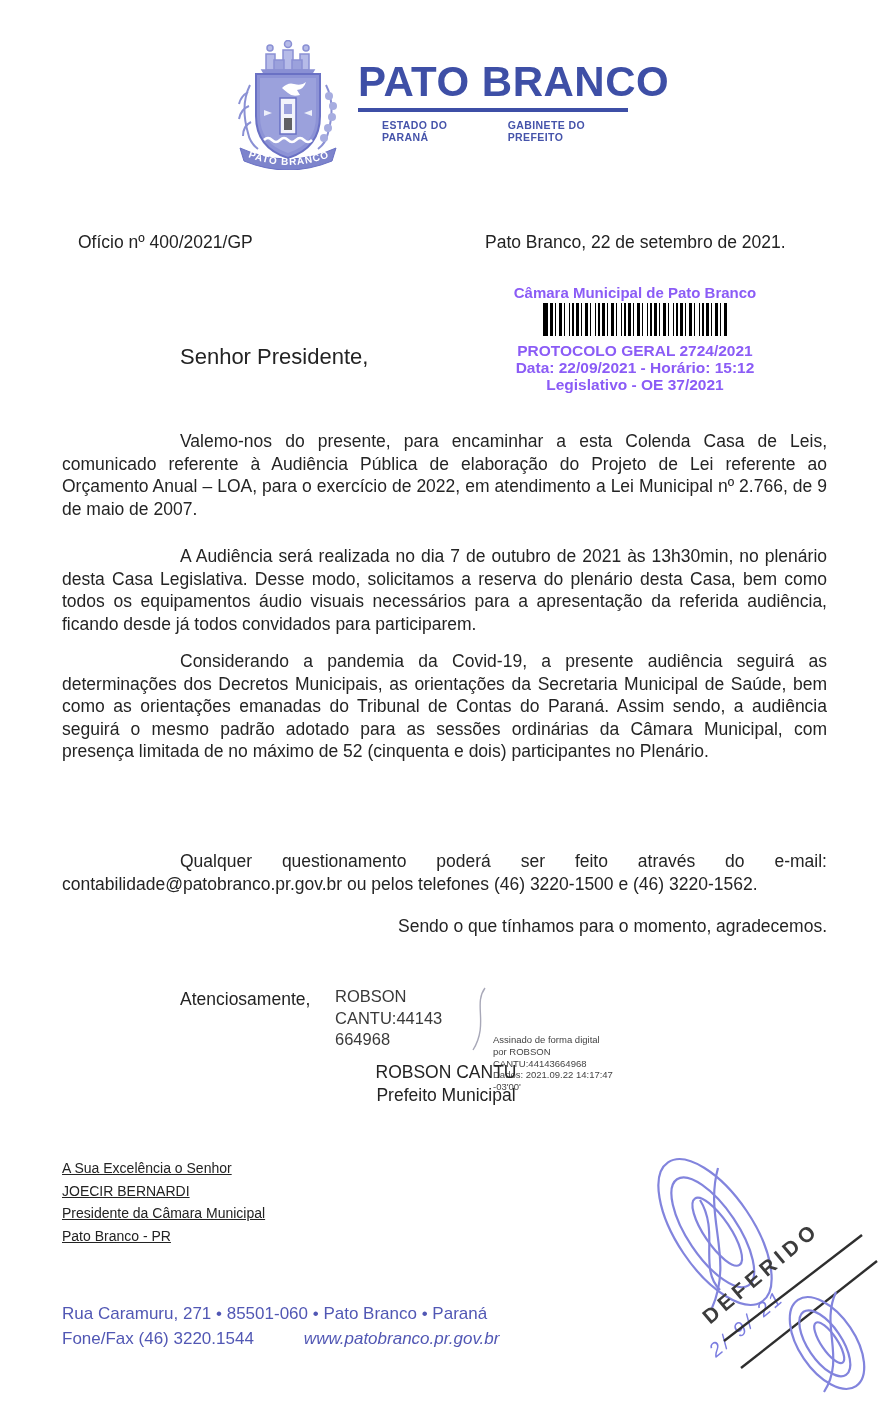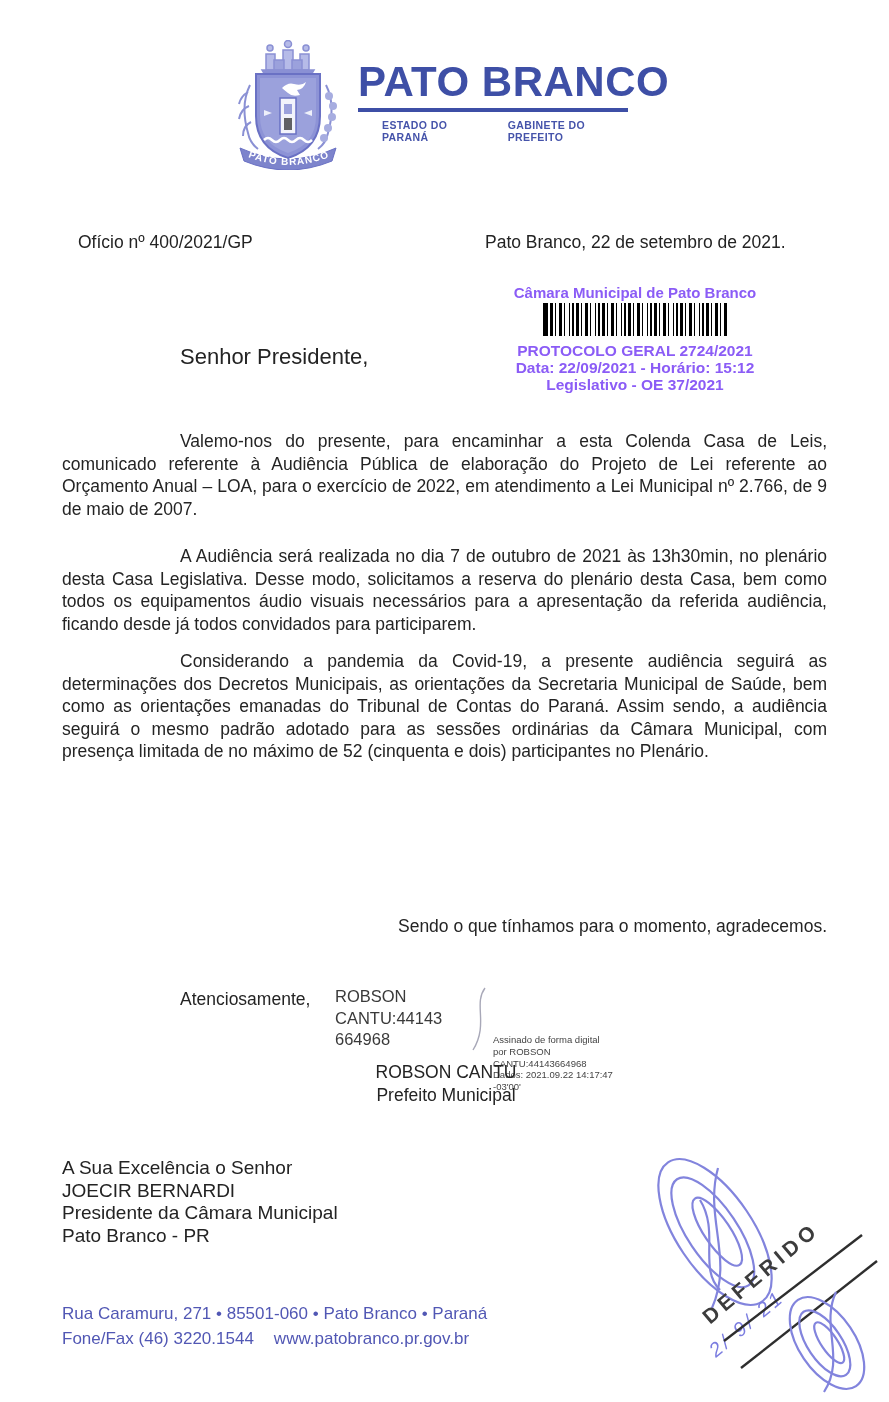--- a/index.html
+++ b/index.html
@@ -51,26 +51,26 @@
   
   .dsig { position:absolute; left:335px; top:986px; display:flex; }
   .dsig-big { width:132px; font-size:16.5px; line-height:21.5px; color:#3a3a3a; }
   .dsig-flourish { width:26px; height:66px; }
   .dsig-small { width:122px; font-size:9.5px; line-height:11.8px; color:#444;margin-top:48px; }
 
   .signer { position:absolute; left:336px; top:1061px; width:220px; text-align:center;
             font-size:17.5px; line-height:22.5px; }
 
   
-  .addressee { position:absolute; left:62px; top:1157px; font-size:19px; line-height:22.5px; }
+  .addressee { position:absolute; left:62px; top:1157px; font-size:14px; line-height:22.5px;text-decoration:underline; }
 
   
   .footer { position:absolute; left:62px; top:1301px; width:740px; text-align:left;
             color:#5157b4; font-size:17px; line-height:25px; font-weight:500; }
-  .footer .site { margin-left:20px; }
+  .footer .site { margin-left:50px;font-style:italic; }
 
   
   .approval { position:absolute; left:640px; top:1140px; width:249px; height:262px; }
 </style>
 </head>
 <body>
 
 <div class="page">
 
   <div class="header">
@@ -140,20 +140,21 @@
     <div class="bold-line">PROTOCOLO GERAL 2724/2021</div>
     <div class="bold-line">Data: 22/09/2021 - Horário: 15:12</div>
     <div class="bold-line">Legislativo - OE 37/2021</div>
   </div>
 
   <div class="salutation">Senhor Presidente,</div>
 
   <p class="para p1">Valemo-nos do presente, para encaminhar a esta Colenda Casa de Leis, comunicado referente à Audiência Pública de elaboração do Projeto de Lei referente ao Orçamento Anual – LOA, para o exercício de 2022, em atendimento a Lei Municipal nº 2.766, de 9 de maio de 2007.</p>
   <p class="para p2">A Audiência será realizada no dia 7 de outubro de 2021 às 13h30min, no plenário desta Casa Legislativa. Desse modo, solicitamos a reserva do plenário desta Casa, bem como todos os equipamentos áudio visuais necessários para a apresentação da referida audiência, ficando desde já todos convidados para participarem.</p>
   <p class="para p3">Considerando a pandemia da Covid-19, a presente audiência seguirá as determinações dos Decretos Municipais, as orientações da Secretaria Municipal de Saúde, bem como as orientações emanadas do Tribunal de Contas do Paraná. Assim sendo, a audiência seguirá o mesmo padrão adotado para as sessões ordinárias da Câmara Municipal, com presença limitada de no máximo de 52 (cinquenta e dois) participantes no Plenário.</p>
+  <p class="para p5">Qualquer questionamento poderá ser feito através do e-mail: contabilidade@patobranco.pr.gov.br ou pelos telefones (46) 3220-1500 e (46) 3220-1562.</p>
   <p class="para closing">Sendo o que tínhamos para o momento, agradecemos.</p>
   <p class="para valediction">Atenciosamente,</p>
 
   <div class="dsig">
     <div class="dsig-big">
       <div>ROBSON</div>
       <div>CANTU:44143</div>
       <div>664968</div>
     </div>
     <svg class="dsig-flourish" viewBox="0 0 26 66">

